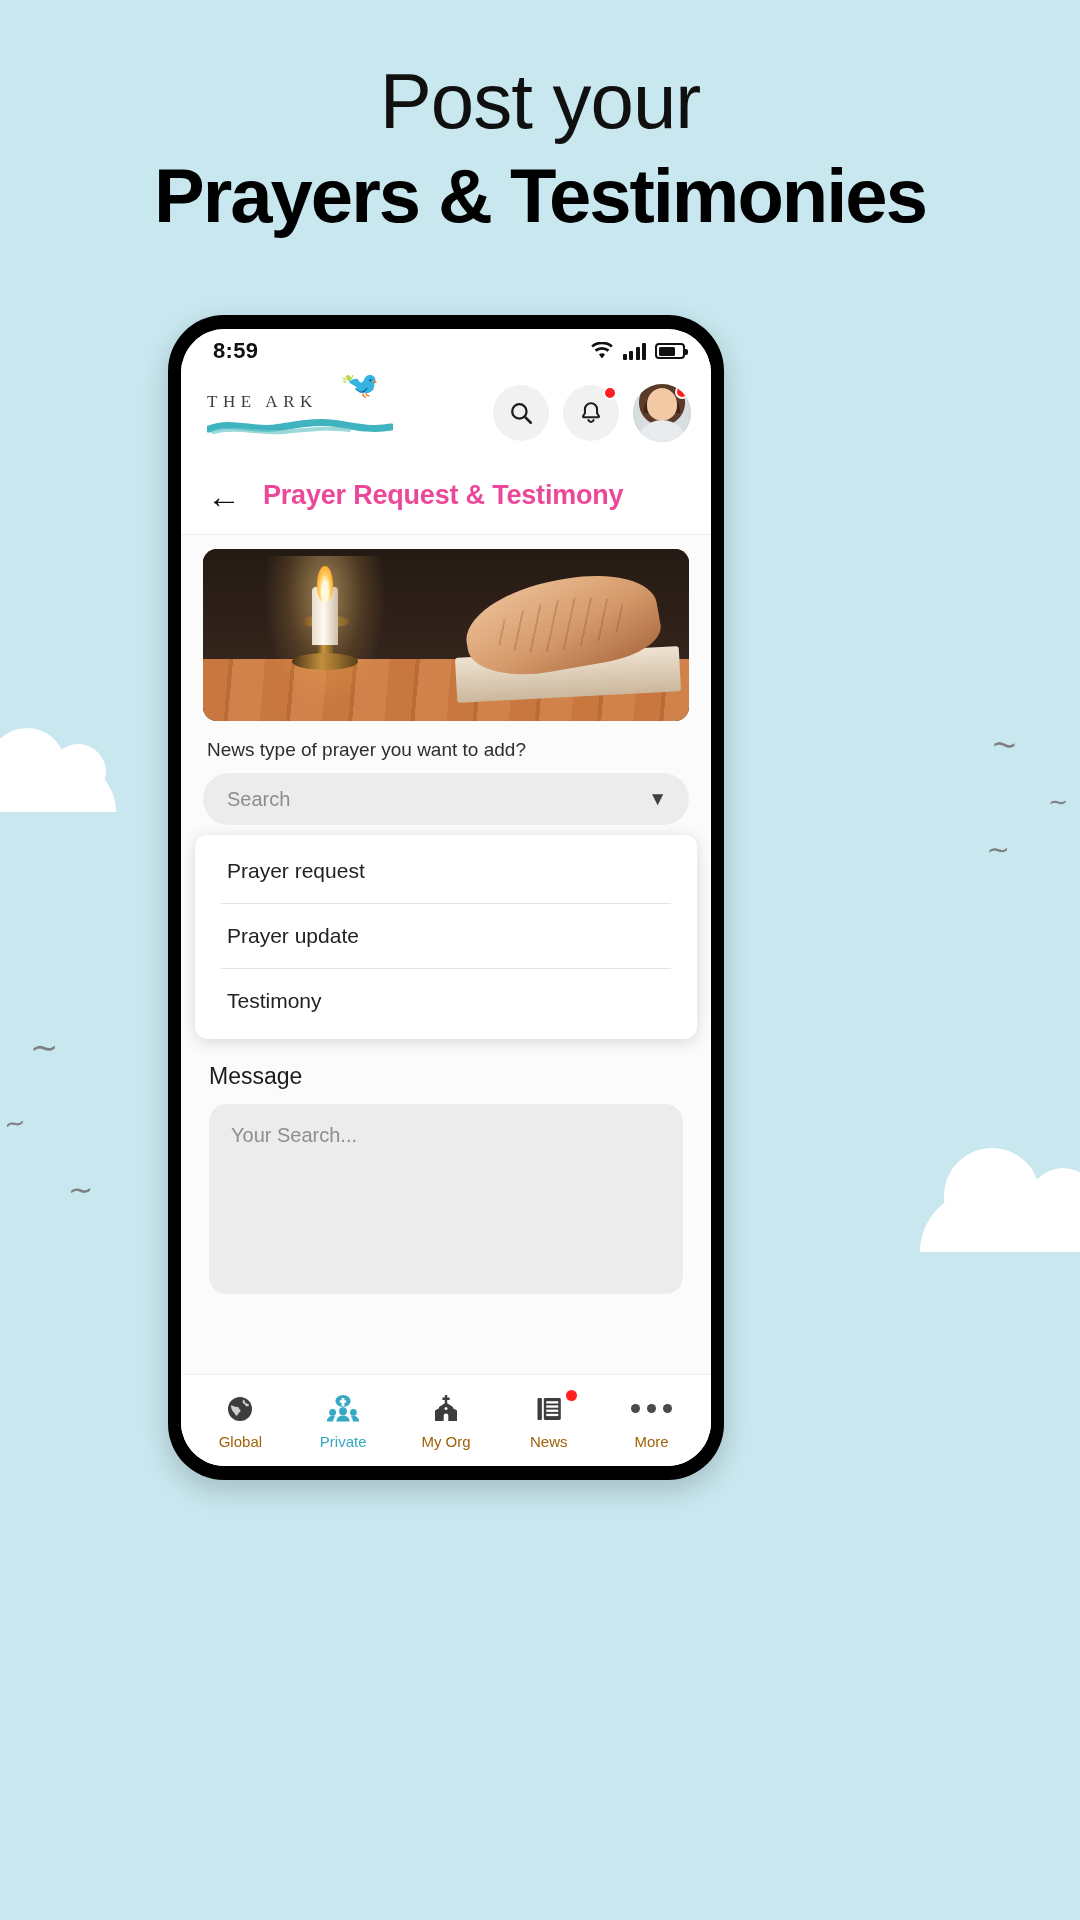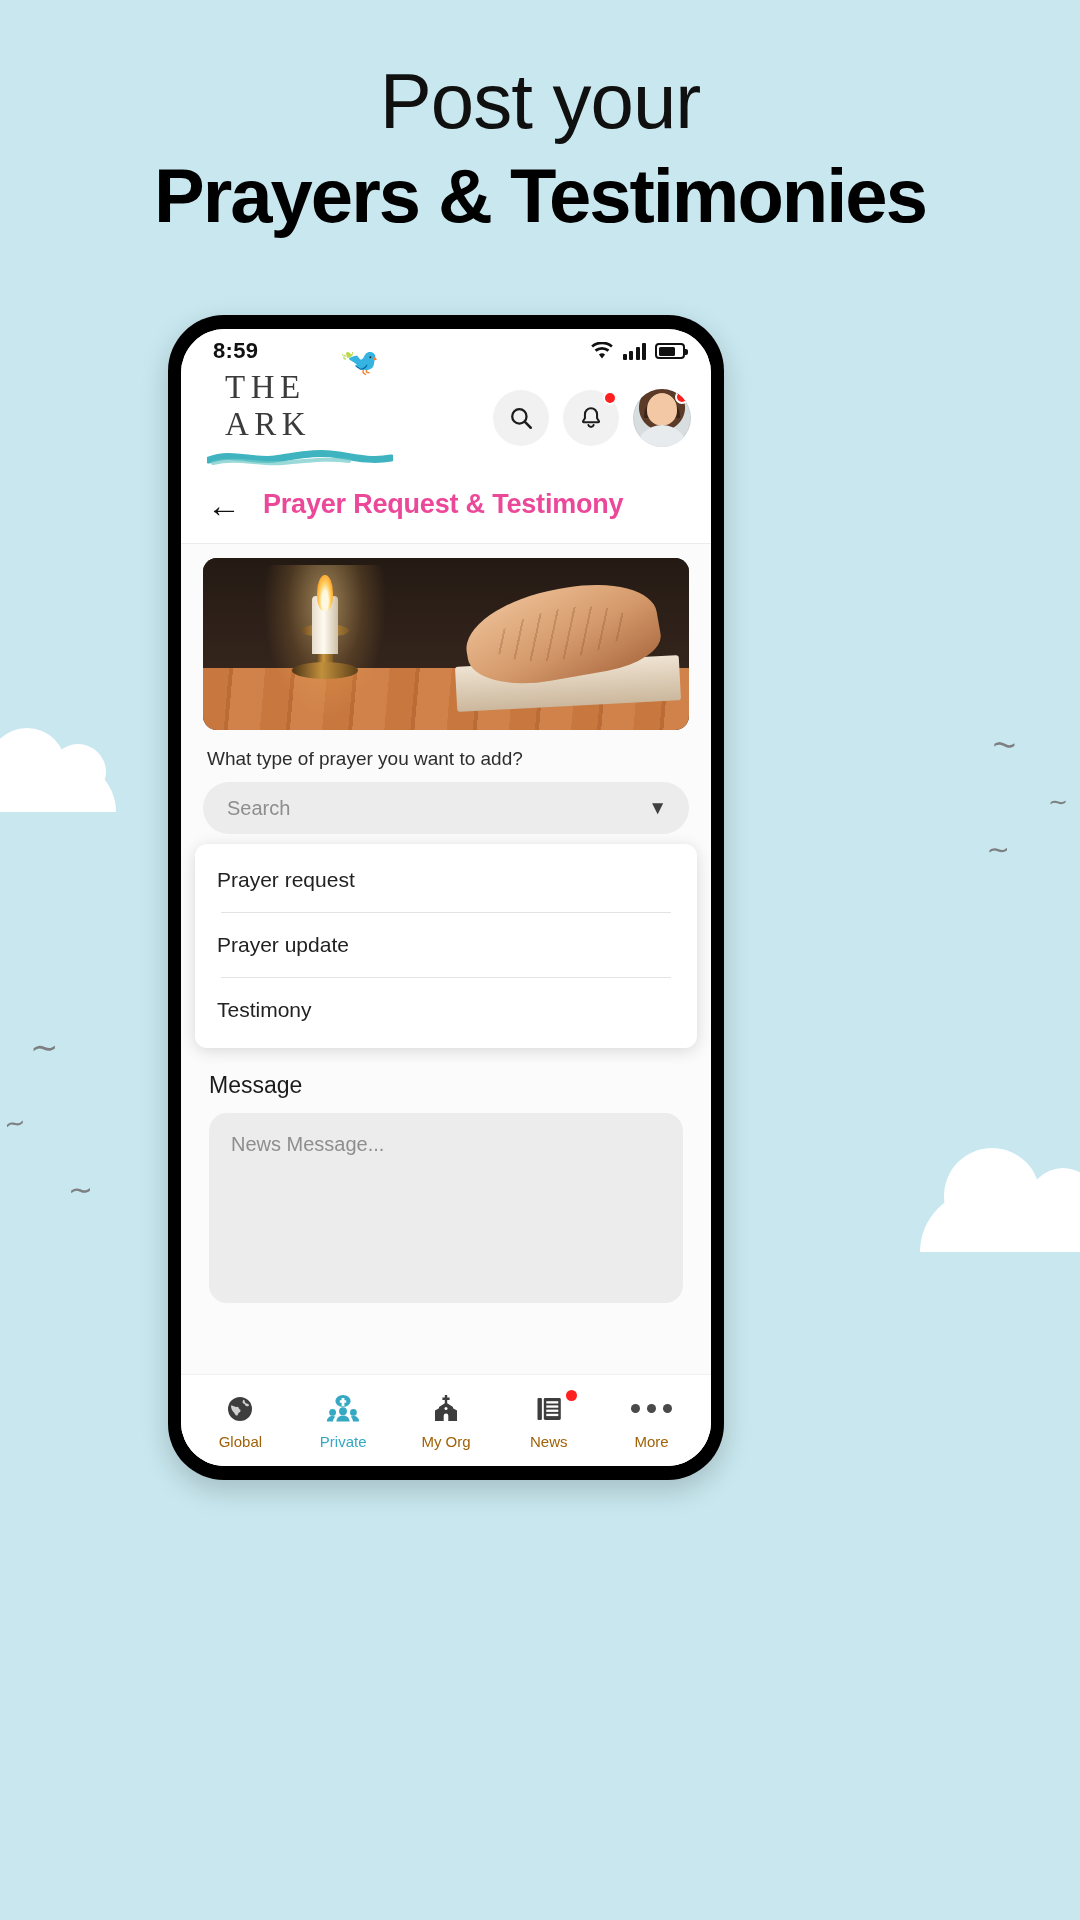--- a/index.html
+++ b/index.html
@@ -96,23 +96,22 @@
   .app-header {
     flex: 0 0 88px;
     display: flex; align-items: center; justify-content: space-between;
     padding: 0 20px 0 26px;
     background: #fff;
   }
   .brand { display: flex; flex-direction: column; align-items: flex-start; position: relative; width: 190px; }
   .brand-bird { position: absolute; right: 18px; top: -22px; font-size: 26px; color: #7e8286; transform: scaleX(-1); }
   .brand-leaf { position:absolute; right: 42px; top: -24px; color:#b9d84a; font-size: 17px; transform: rotate(-30deg); }
   .brand-name {
-    font-size: 33px; letter-spacing: 5.5px; color: #3b3b3b; font-weight: 400;
+    font-size: 17px; letter-spacing: 5.5px; color: #3b3b3b; font-weight: 400;
     font-family: "Liberation Serif", serif;
-    margin-left: 18px;
   }
   .brand-wave { margin-top: 5px; width: 186px; height: 18px; }
 
   .header-actions { display:flex; align-items:center; gap: 14px; }
   .circle-btn {
     width: 56px; height: 56px; border-radius: 50%;
     background: #f1f1f1; display:flex; align-items:center; justify-content:center;
     position: relative;
   }
   .avatar {
@@ -222,21 +221,21 @@
   .select-box .caret { font-size: 19px; color:#404040; }
 
   .dropdown {
     margin: 10px -8px 0 -8px;
     background:#fff; border-radius: 12px;
     box-shadow: 0 3px 16px rgba(0,0,0,.14);
     padding: 4px 0 6px 0;
     position: relative; z-index: 5;
   }
   .dd-item {
-    padding: 0 22px; height: 64px;
+    padding: 0 32px; height: 64px;
     display:flex; align-items:center;
     font-size: 21px; color:#222;
   }
   .dd-sep { height:1px; background:#e3e3e3; margin: 0 26px; }
 
   .msg-label { font-size: 23px; color:#1b1b1b; margin: 24px 0 14px 6px; font-weight: 400; }
   .msg-box {
     margin: 0 6px; height: 190px; border-radius: 18px;
     background:#ececec; padding: 20px 22px;
     font-size: 20px; color:#8e8e8e;
@@ -344,37 +343,37 @@
         <div class="backdrop"></div>
         <div class="wood"></div>
         <div class="glow"></div>
         <div class="holder"></div>
         <div class="candle"></div>
         <div class="flame"></div>
         <div class="book"></div>
         <div class="hands"></div>
       </div>
 
-      <div class="field-label">What type of prayer you want to add?</div>
+      <div class="field-label">News type of prayer you want to add?</div>
 
       <div class="select-box">
         <span class="ph">Search</span>
         <span class="caret">▼</span>
       </div>
 
       <div class="dropdown">
         <div class="dd-item">Prayer request</div>
         <div class="dd-sep"></div>
         <div class="dd-item">Prayer update</div>
         <div class="dd-sep"></div>
         <div class="dd-item">Testimony</div>
       </div>
 
       <div class="msg-label">Message</div>
-      <div class="msg-box">News Message...</div>
+      <div class="msg-box">Your Search...</div>
 
       <div class="bottom-nav">
 
         <div class="nav-item">
           <span class="nav-icon">
             <svg width="30" height="30" viewBox="0 0 24 24">
               <circle cx="12" cy="12" r="9.6" fill="#3d3d3d"></circle>
               <path d="M5 9c2 .4 3 1.6 4.6 1.3 1.4-.3 1.2 1.6 2.3 2 1.2.5.2 2.2-.8 2.6-1 .4-.4 2.2-1.6 2.3-1.4.1-1.6-1.8-2.5-2.6C6 13.7 4.4 11 5 9z" fill="#cfcfcf"></path>
               <path d="M15.2 4.5c1 .6.3 2 1.3 2.6 1 .6 2.2.3 2.6 1.4.4 1-.9 1.6-1.9 1.3-1.2-.4-1.1-2-2.3-2.2-1.1-.2-1.2-2.6.3-3.1z" fill="#cfcfcf"></path>
             </svg>

